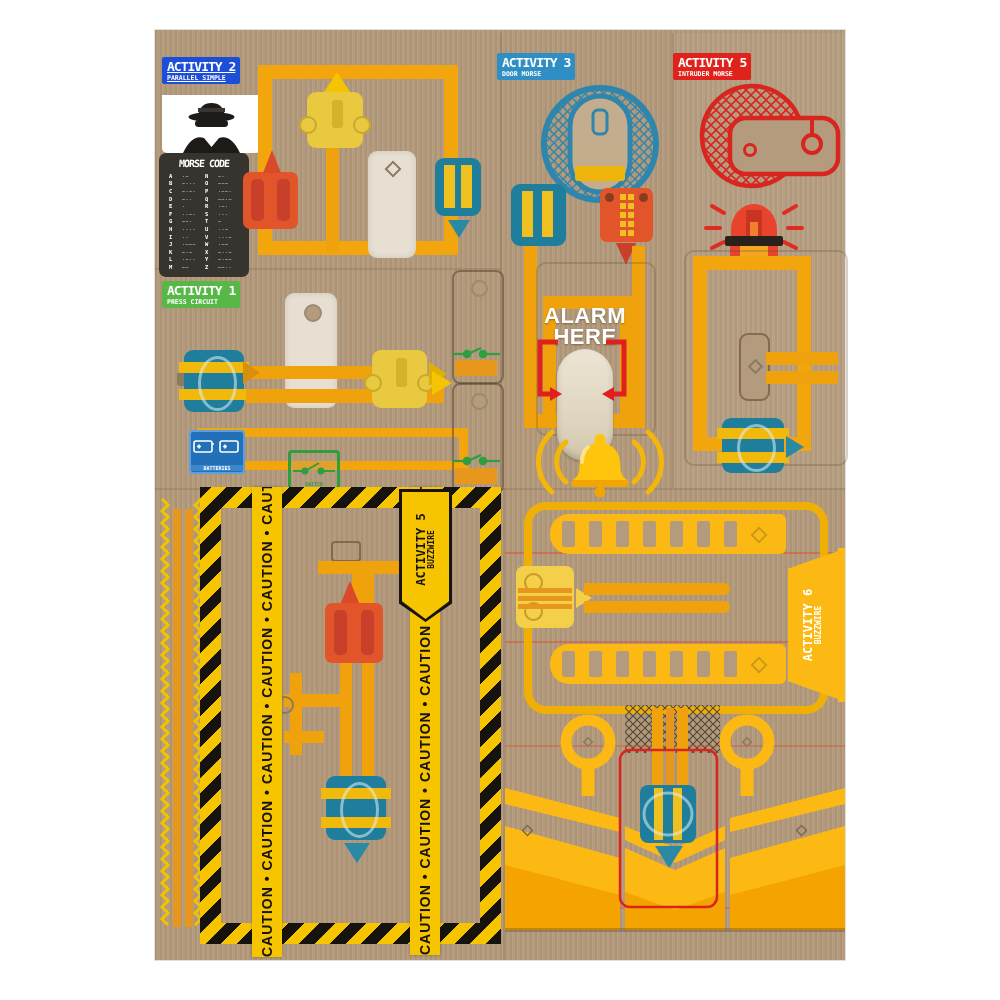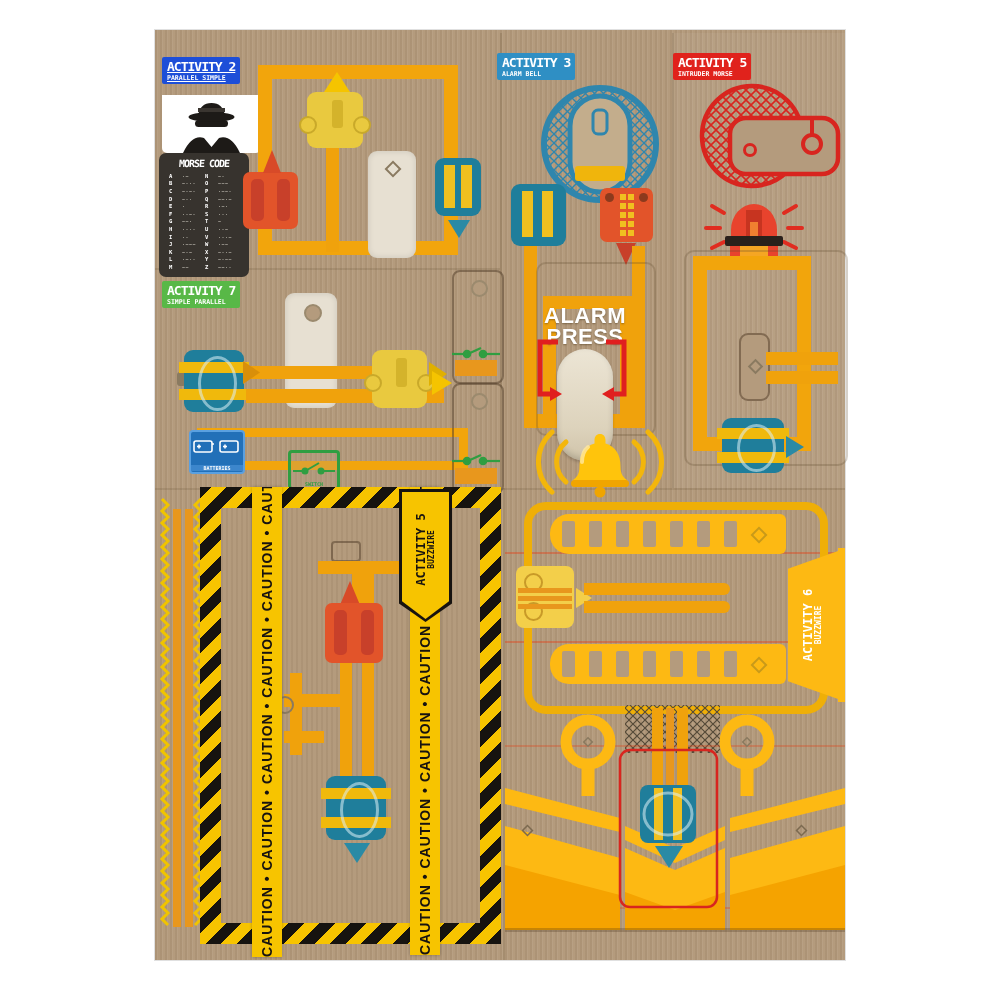--- a/index.html
+++ b/index.html
@@ -216,21 +216,21 @@
    <span class="diamond" style="left:19px;top:12px;width:8px;height:8px;"></span>
  </div>
  <div class="motor" style="left:435px;top:158px;width:46px;height:58px;">
    <span class="vbar" style="left:9px;"></span>
    <span class="vbar" style="left:26px;"></span>
  </div>
  <div class="abs tri-d" style="left:448px;top:220px;width:22px;height:18px;background:#2a8aa5;"></div>
 
  <div class="actlabel" style="left:497px;top:53px;background:#2f8fc4;">
    <div class="t">ACTIVITY 3</div>
-   <div class="s">ALARM BELL</div>
+   <div class="s">DOOR MORSE</div>
  </div>
  <div class="abs" style="left:536px;top:80px;width:128px;height:128px;">
   <svg width="128" height="128" viewBox="0 0 128 128">
     <defs>
       <pattern id="xh" width="9" height="9" patternUnits="userSpaceOnUse">
         <path d="M0 9 L9 0 M0 0 L9 9" stroke="#2f86ad" stroke-width="1.4" fill="none"></path>
       </pattern>
     </defs>
     <circle cx="64" cy="64" r="56" fill="url(#xh)" stroke="#2f86ad" stroke-width="6"></circle>
     <rect x="34" y="16" width="60" height="96" rx="30" fill="#c3ad8c" stroke="#2f86ad" stroke-width="5"></rect>
@@ -252,21 +252,21 @@
 
  <div class="wire" style="left:524px;top:246px;width:13px;height:176px;"></div>
  <div class="wire" style="left:632px;top:246px;width:13px;height:176px;"></div>
  <div class="wire" style="left:543px;top:296px;width:90px;height:13px;"></div>
  <div class="wire" style="left:543px;top:296px;width:13px;height:126px;"></div>
  <div class="wire" style="left:620px;top:296px;width:13px;height:126px;"></div>
  <div class="wire" style="left:524px;top:414px;width:121px;height:14px;"></div>
  <div class="dieline" style="left:536px;top:262px;width:116px;height:170px;border-color:rgba(90,70,45,.25);"></div>
  <div class="press" style="left:540px;top:305px;width:90px;">
    <div>ALARM</div>
-   <div>PRESS</div>
+   <div>HERE</div>
  </div>
  <div id="press-btn"></div>
  <div class="abs" style="left:534px;top:338px;width:96px;height:72px;">
   <svg width="96" height="72" viewBox="0 0 96 72">
     <g fill="none" stroke="#e01f1f" stroke-width="5">
       <path d="M24 4 H6 V56 H16"></path>
       <path d="M72 4 H90 V56 H80"></path>
     </g>
     <polygon points="16,49 16,63 28,56" fill="#e01f1f"></polygon>
     <polygon points="80,49 80,63 68,56" fill="#e01f1f"></polygon>
@@ -332,22 +332,22 @@
  <div class="wire" style="left:766px;top:352px;width:72px;height:13px;"></div>
  <div class="wire" style="left:766px;top:371px;width:72px;height:13px;"></div>
  <div class="motor" style="left:722px;top:418px;width:62px;height:55px;">
    <span class="hstripe" style="top:10px;"></span>
    <span class="hstripe" style="bottom:10px;"></span>
    <span class="oval"></span>
  </div>
  <div class="abs tri-r" style="left:786px;top:436px;width:18px;height:22px;background:#2a8aa5;"></div>
 
  <div class="actlabel" style="left:162px;top:281px;background:#58b847;">
-   <div class="t">ACTIVITY 7</div>
-   <div class="s">SIMPLE PARALLEL</div>
+   <div class="t">ACTIVITY 1</div>
+   <div class="s">PRESS CIRCUIT</div>
  </div>
  <div class="tag-blank" style="left:285px;top:293px;width:52px;height:115px;">
    <span class="holec" style="left:19px;top:11px;width:14px;height:14px;"></span>
  </div>
  <div class="abs" style="left:177px;top:372px;width:9px;height:14px;background:#8a7a60;border-radius:3px;"></div>
  <div class="motor" style="left:184px;top:350px;width:60px;height:62px;">
    <span class="hstripe" style="top:12px;"></span>
    <span class="hstripe" style="bottom:12px;"></span>
    <span class="oval"></span>
  </div>

